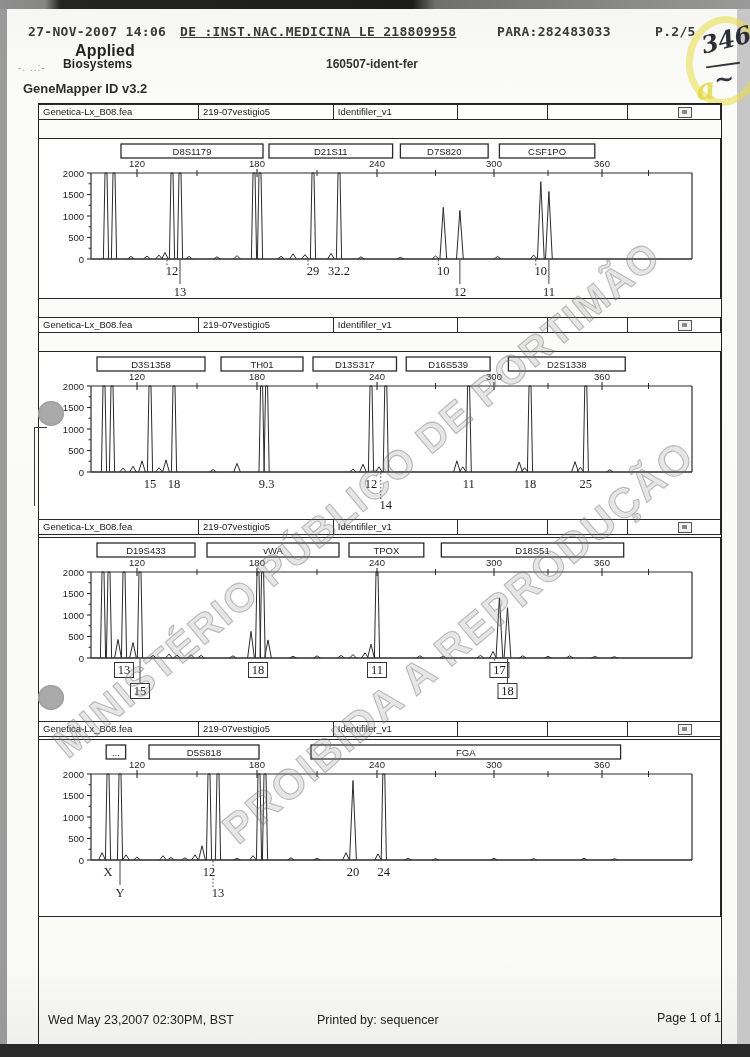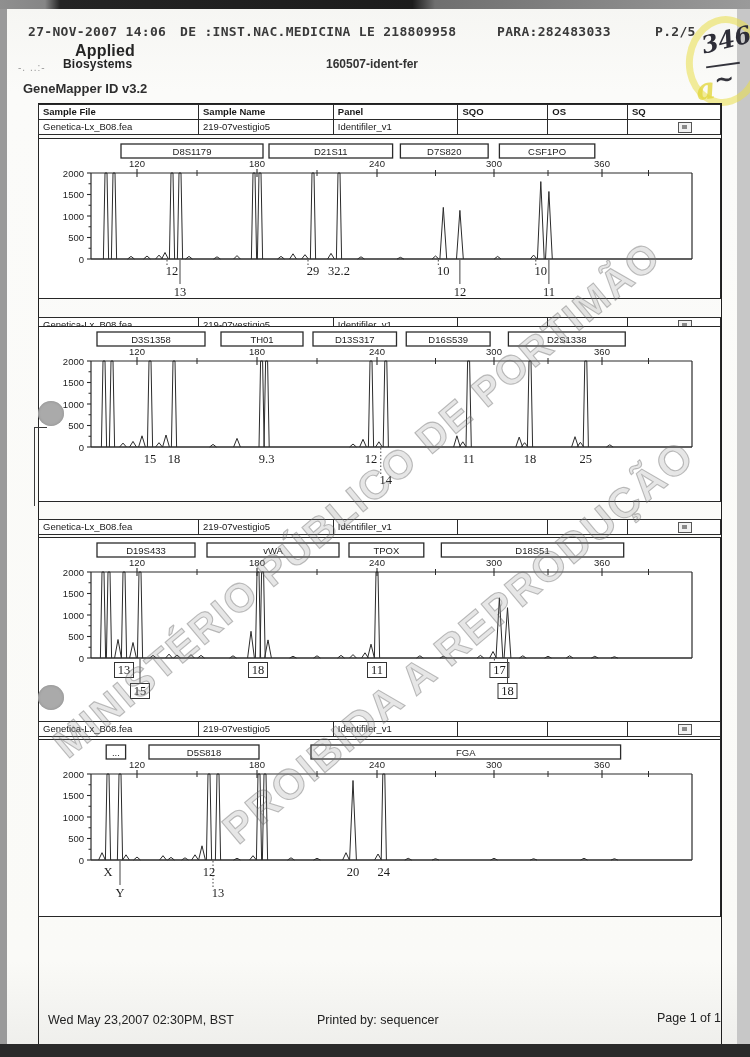--- a/index.html
+++ b/index.html
@@ -7,21 +7,21 @@
        background:#c7c7c7;font-family:"Liberation Sans",sans-serif;}
   .top-band{position:absolute;left:0;top:0;width:750px;height:9px;
     background:linear-gradient(90deg,#8f8f8f 0%,#868686 6%,#242424 8%,#1c1c1c 55%,#6f6f6f 58%,#9a9a9a 100%);}
   .bottom-band{position:absolute;left:0;bottom:0;width:750px;height:13px;background:#2a2a2a;}
   .left-strip{position:absolute;left:0;top:9px;width:7px;height:1035px;background:#9a9a9a;}
   .page{position:absolute;left:7px;top:9px;width:730px;height:1035px;
     background:linear-gradient(180deg,#f6f6f3 0%,#fbfbf9 8%,#fafaf7 92%,#efefec 100%);}
   
   .fax-header span{position:absolute;top:15px;font-family:"DejaVu Sans Mono",monospace;
     font-weight:bold;font-size:13px;color:#3a3a3a;letter-spacing:.3px;white-space:nowrap;}
-  .fx-dt{left:21px;} .fx-from{left:173px;} .fx-to{left:490px;} .fx-pg{left:648px;}
+  .fx-dt{left:21px;} .fx-from{left:173px;text-decoration:underline;} .fx-to{left:490px;} .fx-pg{left:648px;}
   
   .logo-smudge{position:absolute;left:11px;top:53px;font-size:10px;color:#9b9b9b;filter:blur(.7px);letter-spacing:1px;}
   .logo-l1{position:absolute;left:68px;top:33px;font-size:16px;font-weight:bold;color:#252525;letter-spacing:.2px;filter:blur(.3px);}
   .logo-l2{position:absolute;left:56px;top:48px;font-size:12px;font-weight:bold;color:#252525;letter-spacing:.2px;filter:blur(.3px);}
   .app-version{position:absolute;left:16px;top:72px;font-size:13px;font-weight:bold;color:#2e2e2e;filter:blur(.4px);}
   .doc-id{position:absolute;left:255px;top:48px;width:220px;text-align:center;font-size:12px;font-weight:bold;color:#333;filter:blur(.3px);}
   
   .hl-circle{position:absolute;left:679px;top:7px;width:62px;height:76px;border:7px solid rgba(233,222,72,.55);
     border-radius:50%;transform:rotate(8deg);}
   .hw-number{position:absolute;left:694px;top:14px;font-family:"DejaVu Serif",serif;font-style:italic;
@@ -88,28 +88,20 @@
 
   <div class="hl-circle"></div>
   <span class="hw-number">3469</span>
   <div class="hw-line"></div>
   <span class="hw-squiggle">~</span>
   <span class="hl-letter">a</span>
 
   <div class="frame"></div>
 
   <div class="sample-table" id="tbl0" style="top:95px;">
-      <div class="stbl-row stbl-head">
-        <div class="stbl-cell">Sample File</div>
-        <div class="stbl-cell">Sample Name</div>
-        <div class="stbl-cell">Panel</div>
-        <div class="stbl-cell">SQO</div>
-        <div class="stbl-cell">OS</div>
-        <div class="stbl-cell">SQ</div>
-      </div>
       <div class="stbl-row">
         <div class="stbl-cell">Genetica-Lx_B08.fea</div>
         <div class="stbl-cell">219-07vestigio5</div>
         <div class="stbl-cell">Identifiler_v1</div>
         <div class="stbl-cell"></div>
         <div class="stbl-cell"></div>
         <div class="stbl-cell">
           <span class="sq-icon"></span>
         </div>
       </div>
@@ -208,21 +200,21 @@
         <div class="stbl-cell">Genetica-Lx_B08.fea</div>
         <div class="stbl-cell">219-07vestigio5</div>
         <div class="stbl-cell">Identifiler_v1</div>
         <div class="stbl-cell"></div>
         <div class="stbl-cell"></div>
         <div class="stbl-cell">
           <span class="sq-icon"></span>
         </div>
       </div>
     </div>
-  <div class="panel-box" style="top:317px;height:176px;">
+  <div class="panel-box" style="top:342px;height:176px;">
     <svg id="plot1" width="680" height="173">
         <rect x="58" y="5" width="108" height="14" fill="#fff" stroke="#2b2b2b" stroke-width="1.3"></rect>
         <text x="112" y="15.5" font-size="9.5" text-anchor="middle" font-family="&quot;Liberation Sans&quot;,sans-serif" fill="#1d1d1d">D3S1358</text>
         <rect x="182" y="5" width="82" height="14" fill="#fff" stroke="#2b2b2b" stroke-width="1.3"></rect>
         <text x="223" y="15.5" font-size="9.5" text-anchor="middle" font-family="&quot;Liberation Sans&quot;,sans-serif" fill="#1d1d1d">TH01</text>
         <rect x="274" y="5" width="83.5" height="14" fill="#fff" stroke="#2b2b2b" stroke-width="1.3"></rect>
         <text x="315.75" y="15.5" font-size="9.5" text-anchor="middle" font-family="&quot;Liberation Sans&quot;,sans-serif" fill="#1d1d1d">D13S317</text>
         <rect x="367.25" y="5" width="83.85000000000002" height="14" fill="#fff" stroke="#2b2b2b" stroke-width="1.3"></rect>
         <text x="409.175" y="15.5" font-size="9.5" text-anchor="middle" font-family="&quot;Liberation Sans&quot;,sans-serif" fill="#1d1d1d">D16S539</text>
         <rect x="469.4" y="5" width="116.85000000000002" height="14" fill="#fff" stroke="#2b2b2b" stroke-width="1.3"></rect>

